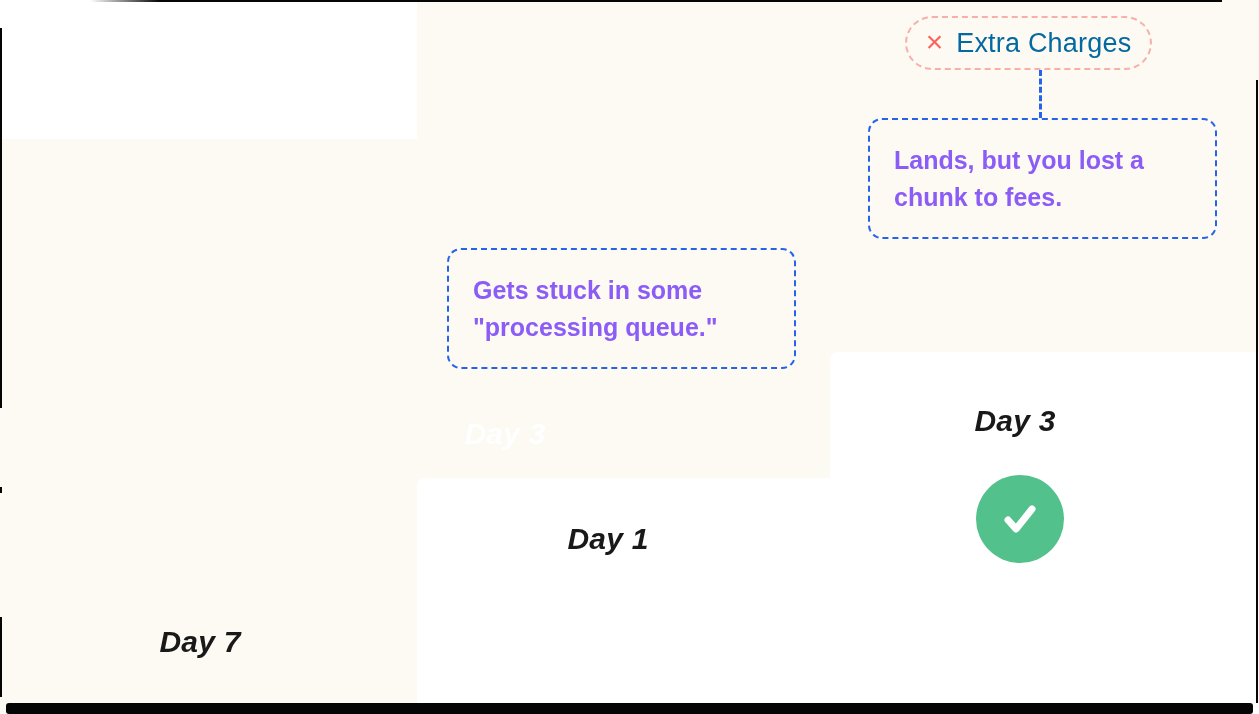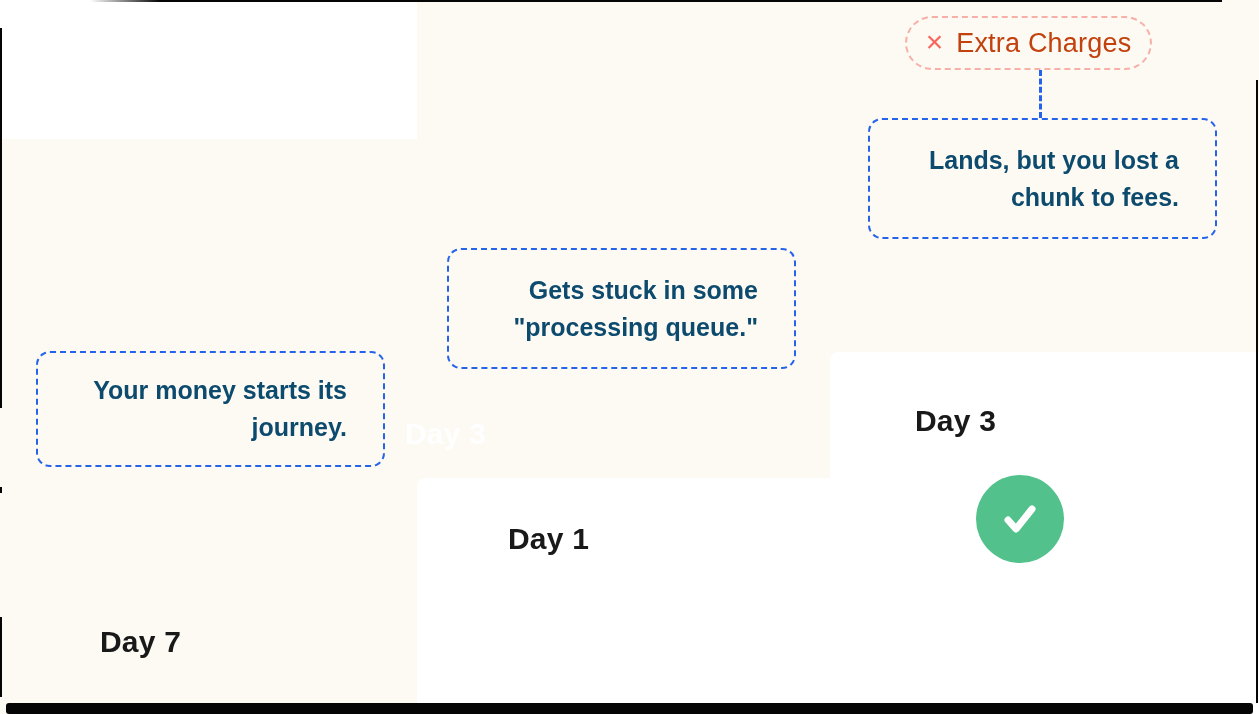--- a/index.html
+++ b/index.html
@@ -10,54 +10,54 @@
     overflow:hidden;
     font-family:"Liberation Sans","DejaVu Sans",sans-serif;
   }
   
   .step{position:absolute;background:#FFFFFF;}
   .step1{left:0;top:575;width:417px;height:139px;}
   .step2{left:417px;top:478px;width:413px;height:236px;border-top-left-radius:8px;}
   .step3{left:830px;top:352px;width:429px;height:362px;border-top-left-radius:8px;}
   
   .day-label{
-    position:absolute;width:200px;
-    font-size:30px;font-weight:700;color:#191919;letter-spacing:.2px;
+    position:absolute;width:200px;text-align:center;
+    font-size:30px;font-weight:700;color:#191919;letter-spacing:.2px;font-style:italic;
   }
   .day1{left:100px;top:625px;}
   .day2{left:508px;top:522px;}
   .day3{left:915px;top:404px;}
   .ghost{left:405px;top:417px;color:#FFFFFF;}
   
   .callout{
     position:absolute;
     border:2px dashed #2563EB;border-radius:14px;
     display:flex;align-items:center;justify-content:center;
     background:transparent;
   }
   .callout p{
-    margin:16px;padding:0 20px;max-width:305px;
-    text-align:right;font-size:25px;line-height:37px;
-    font-weight:700;color:#0c4a6e;
+    margin:4px;padding:0 20px;max-width:305px;
+    text-align:left;font-size:25px;line-height:37px;
+    font-weight:700;color:#8b5cf6;
   }
   .c1{left:36px;top:351px;width:345px;height:112px;}
   .c2{left:447px;top:248px;width:345px;height:117px;}
   .c3{left:868px;top:118px;width:345px;height:117px;}
   
   .badge{
     position:absolute;left:905px;top:16px;width:247px;height:54px;
     border:2px dashed #F6B0A8;border-radius:28px;
     display:flex;align-items:center;justify-content:center;gap:13px;
     box-sizing:border-box;
   }
   .badge .x{
     font-size:30px;line-height:1;color:#F9655C;font-weight:400;
     transform:translateY(-1px);
   }
-  .badge .lbl{font-size:27px;font-weight:500;color:#c2410c;letter-spacing:.2px;}
+  .badge .lbl{font-size:27px;font-weight:500;color:#0369a1;letter-spacing:.2px;}
   .connector{
     position:absolute;left:1039px;top:70px;height:48px;width:0;
     border-left:3px dashed #2563EB;
   }
   
   .check-circle{
     position:absolute;left:976px;top:475px;width:88px;height:88px;
     border-radius:50%;background:#53C18C;
     display:flex;align-items:center;justify-content:center;
   }
@@ -79,23 +79,20 @@
   <div class="step step1"></div>
   <div class="step step2"></div>
   <div class="step step3"></div>
 
   <div class="day-label ghost">Day 3</div>
 
   <div class="day-label day1">Day 7</div>
   <div class="day-label day2">Day 1</div>
   <div class="day-label day3">Day 3</div>
 
-  <div class="callout c1">
-    <p>Your money starts its journey.</p>
-  </div>
   <div class="callout c2">
     <p>Gets stuck in some "processing queue."</p>
   </div>
   <div class="callout c3">
     <p>Lands, but you lost a chunk to fees.</p>
   </div>
 
   <div class="badge">
     <span class="x">×</span>
     <span class="lbl">Extra Charges</span>

